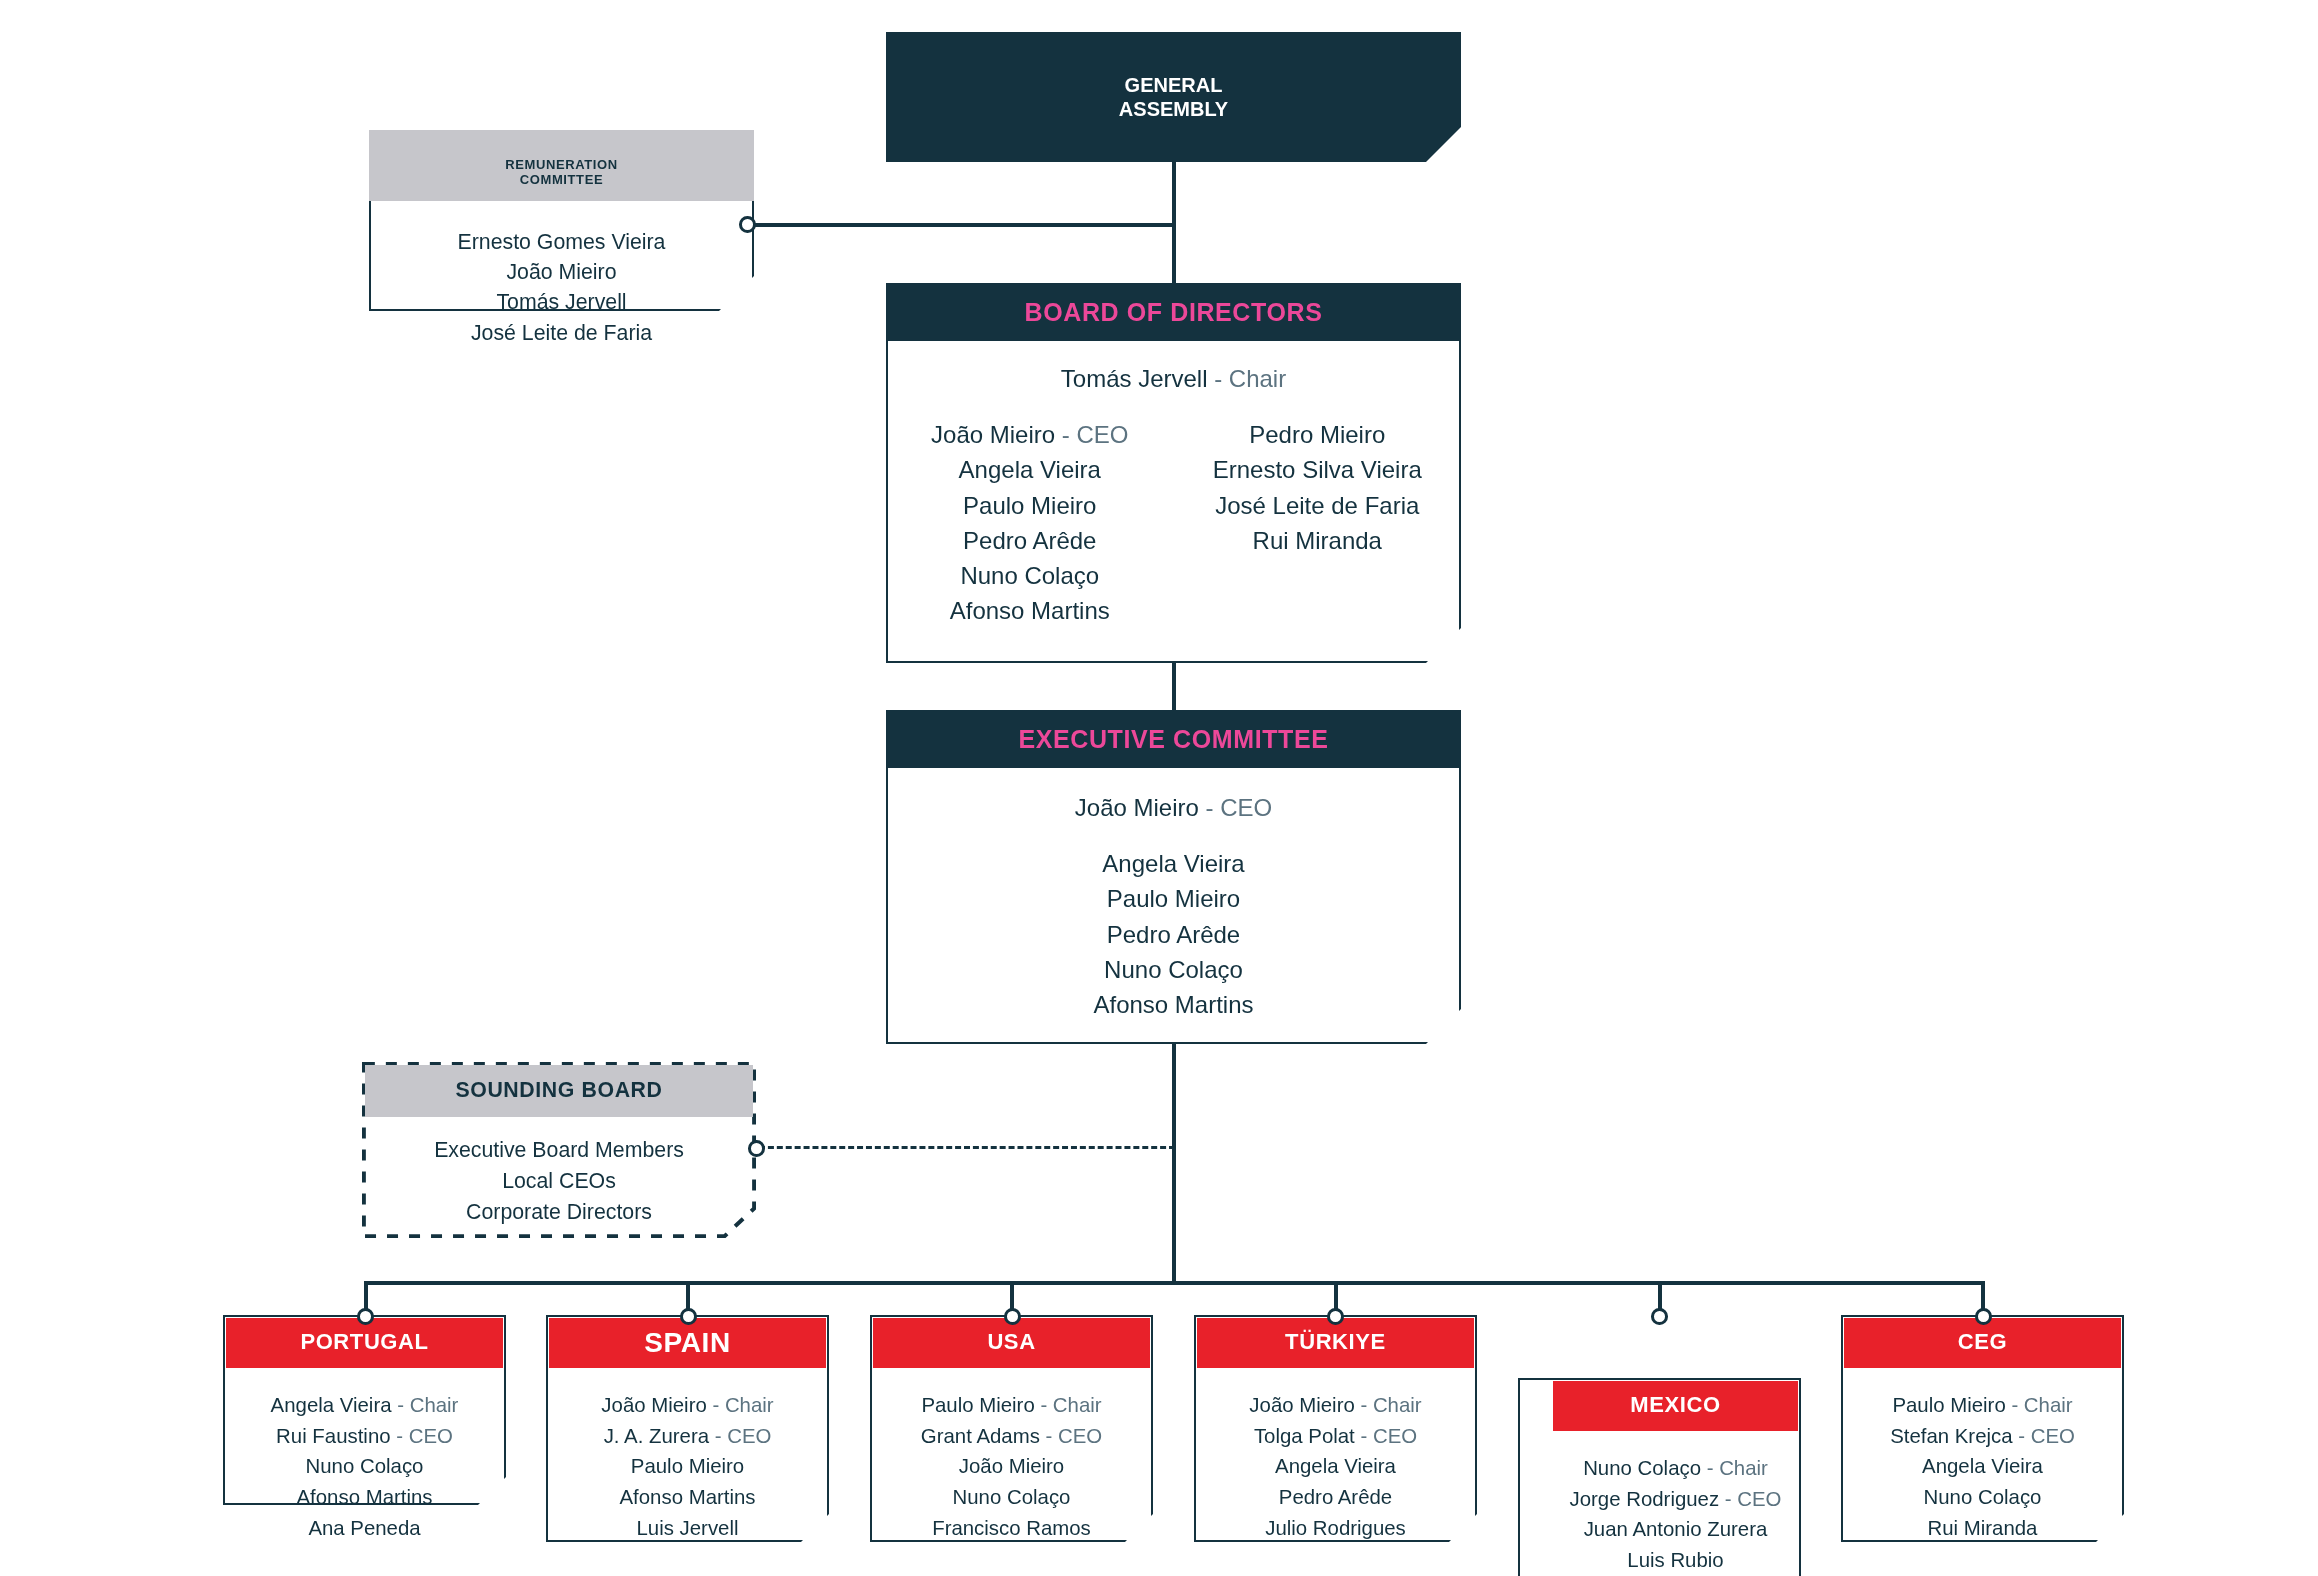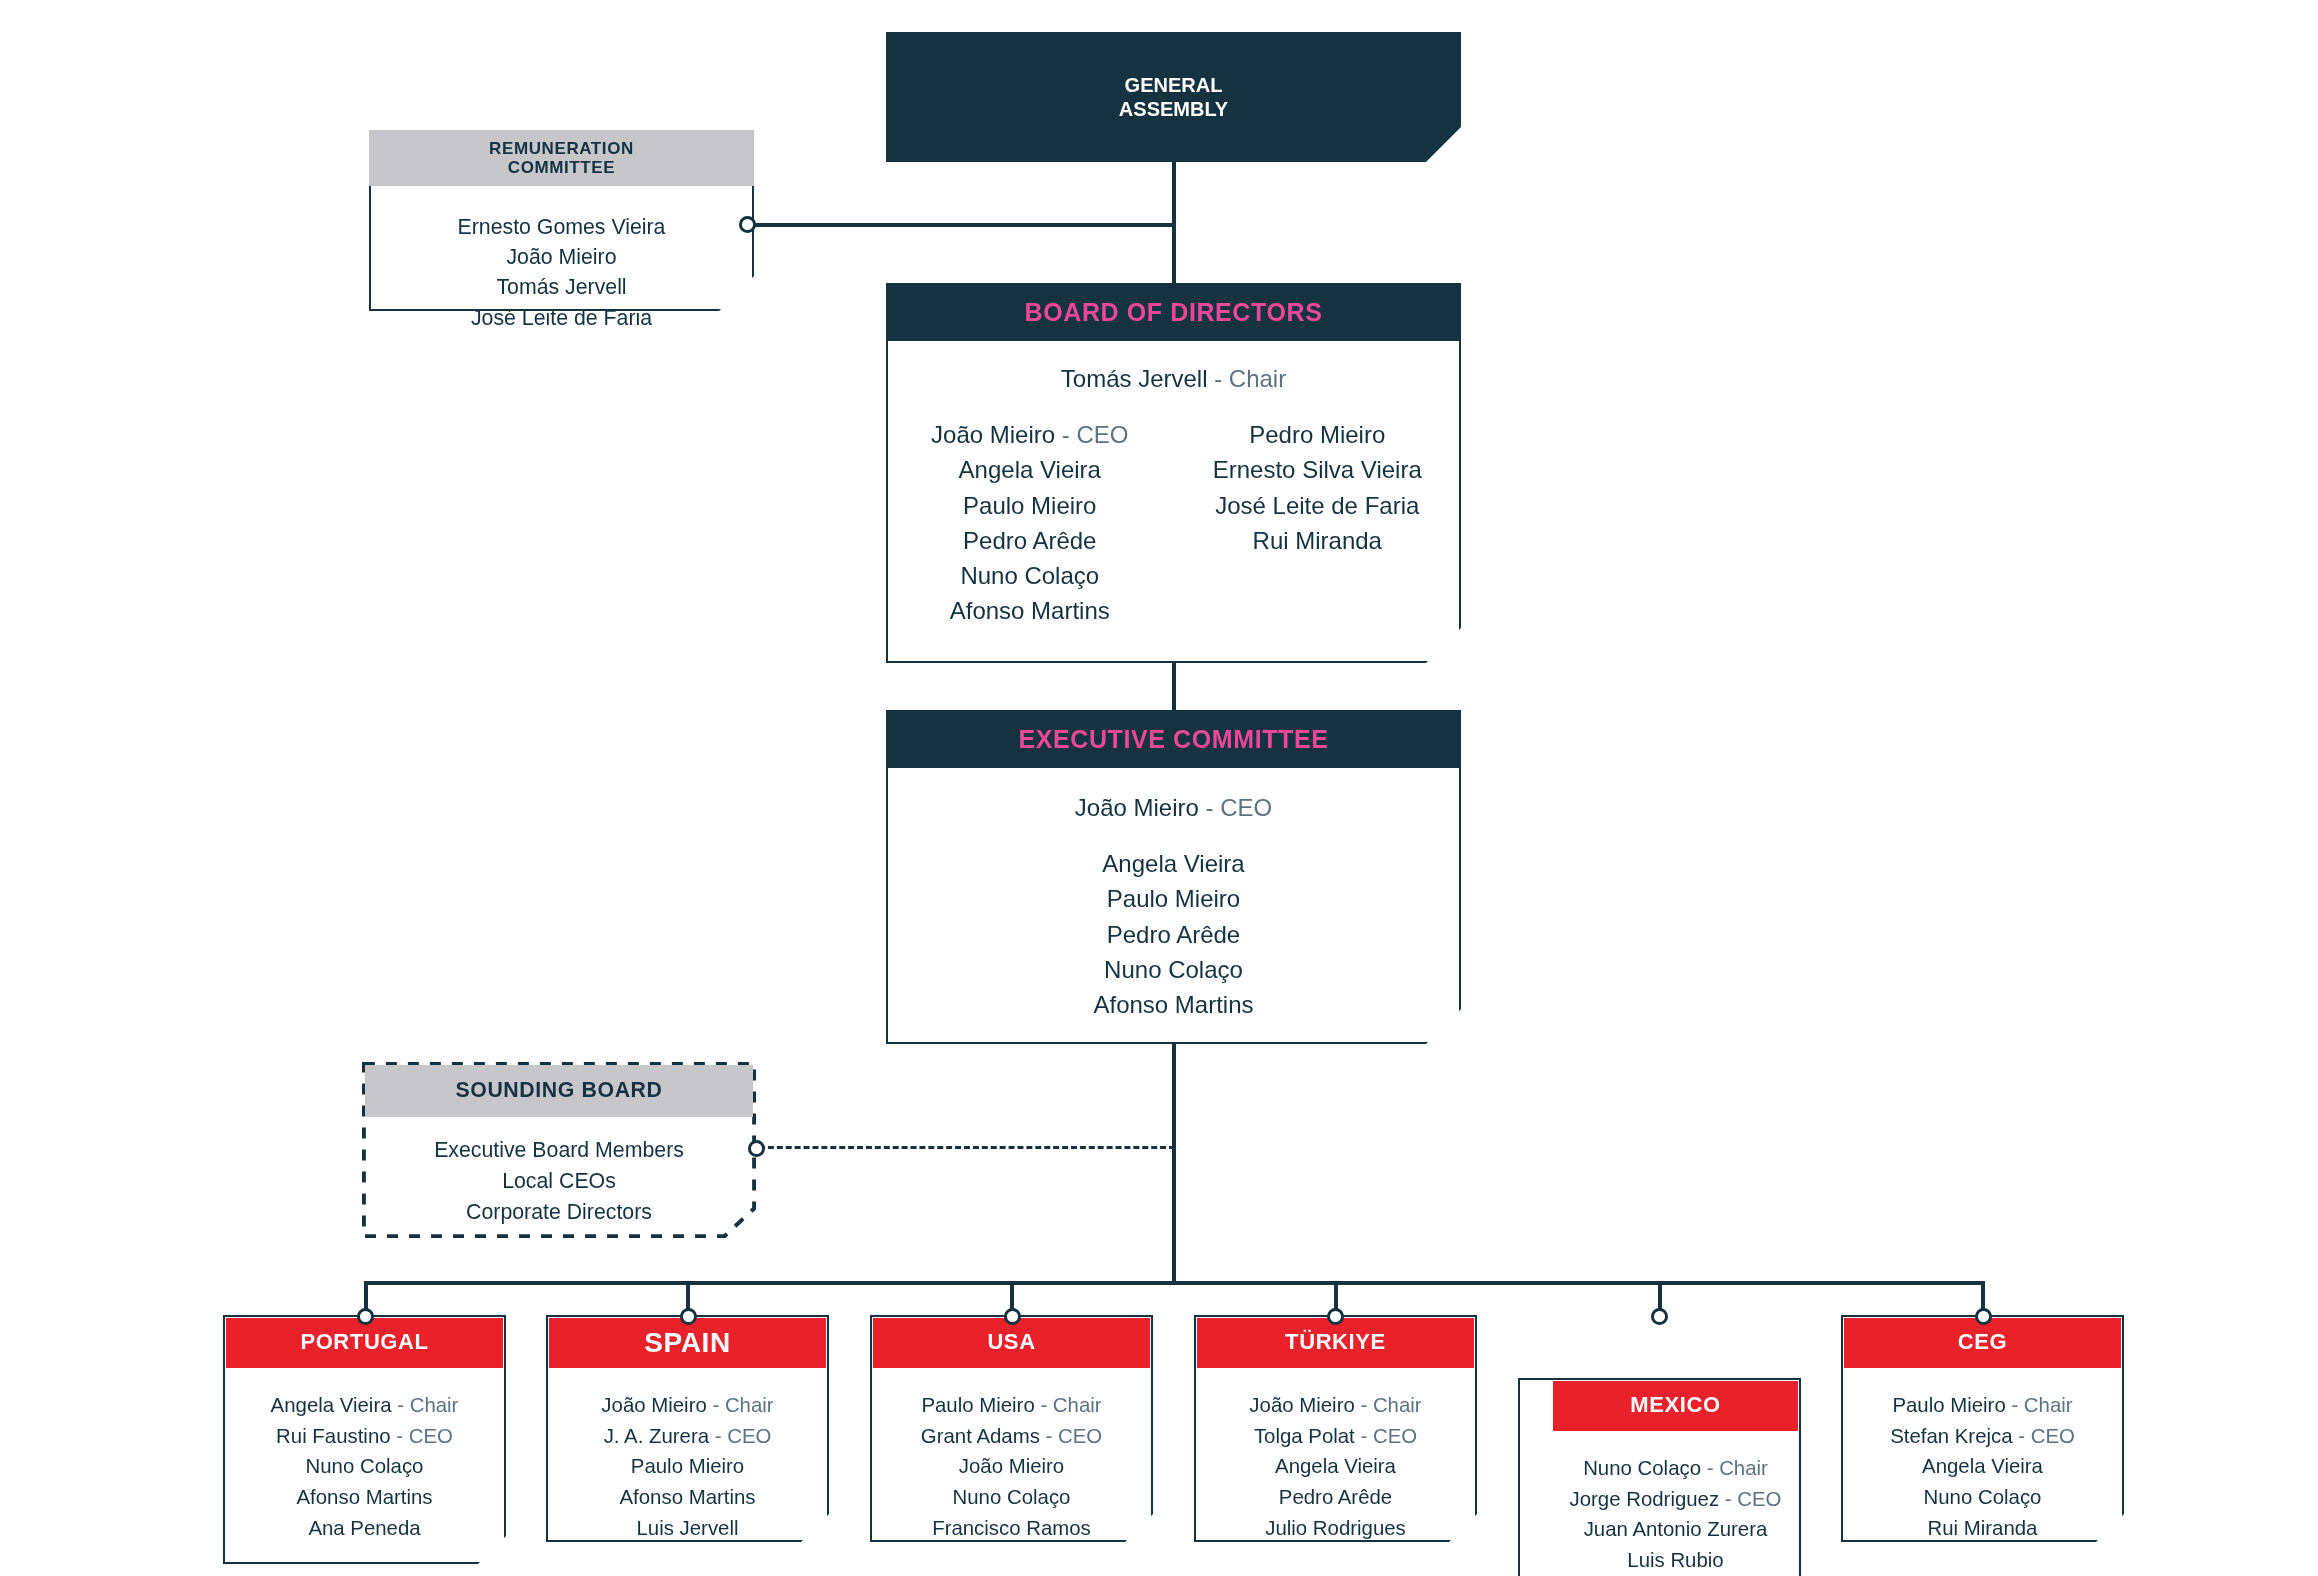--- a/index.html
+++ b/index.html
@@ -160,21 +160,21 @@
   <div class="solo" style="left:886px; top:32px; width:575px; height:130px; font-size:20px;">
     <div>
       <div>GENERAL</div>
       <div>ASSEMBLY</div>
     </div>
   </div>
 
   <div class="box" style="left:369px; top:130px; width:385px; height:181px;">
     <div class="box-shape"></div>
     <div class="box-inner">
-      <div class="hdr gray" style="height:56px; font-size:17px; padding-top:0;">
+      <div class="hdr gray" style="height:56px; font-size:13px; padding-top:15px;">
         <div>
           <div>REMUNERATION</div>
           <div>COMMITTEE</div>
         </div>
       </div>
       <div class="body" style="font-size:21.3px; line-height:1.42; padding-top:26px;">
         <div>Ernesto Gomes Vieira</div>
         <div>João Mieiro</div>
         <div>Tomás Jervell</div>
         <div>José Leite de Faria</div>
@@ -242,21 +242,21 @@
         <span>SOUNDING BOARD</span>
       </div>
       <div class="body" style="font-size:21.3px; line-height:1.45; padding-top:18.6px;">
         <div>Executive Board Members</div>
         <div>Local CEOs</div>
         <div>Corporate Directors</div>
       </div>
     </div>
   </div>
 
-  <div class="box" style="left:223px; top:1315px; width:283px; height:249px;">
+  <div class="box" style="left:223px; top:1315px; width:283px; height:190px;">
     <div class="box-shape" style="clip-path: polygon(0 0, 100% 0, 100% calc(100% - 28px), calc(100% - 28px) 100%, 0 100%);"></div>
     <div class="box-inner">
       <div class="hdr red" style="height:50px; font-size:22px; margin:2.8px 2.8px 0 2.8px;">
         <span>PORTUGAL</span>
       </div>
       <div class="body" style="font-size:20.4px; line-height:1.51; padding-top:22px;">
         <div><span>Angela Vieira</span><span class="role"> - </span><span class="role">Chair</span></div>
         <div><span>Rui Faustino</span><span class="role"> - </span><span class="role">CEO</span></div>
         <div><span>Nuno Colaço</span></div>
         <div><span>Afonso Martins</span></div>

